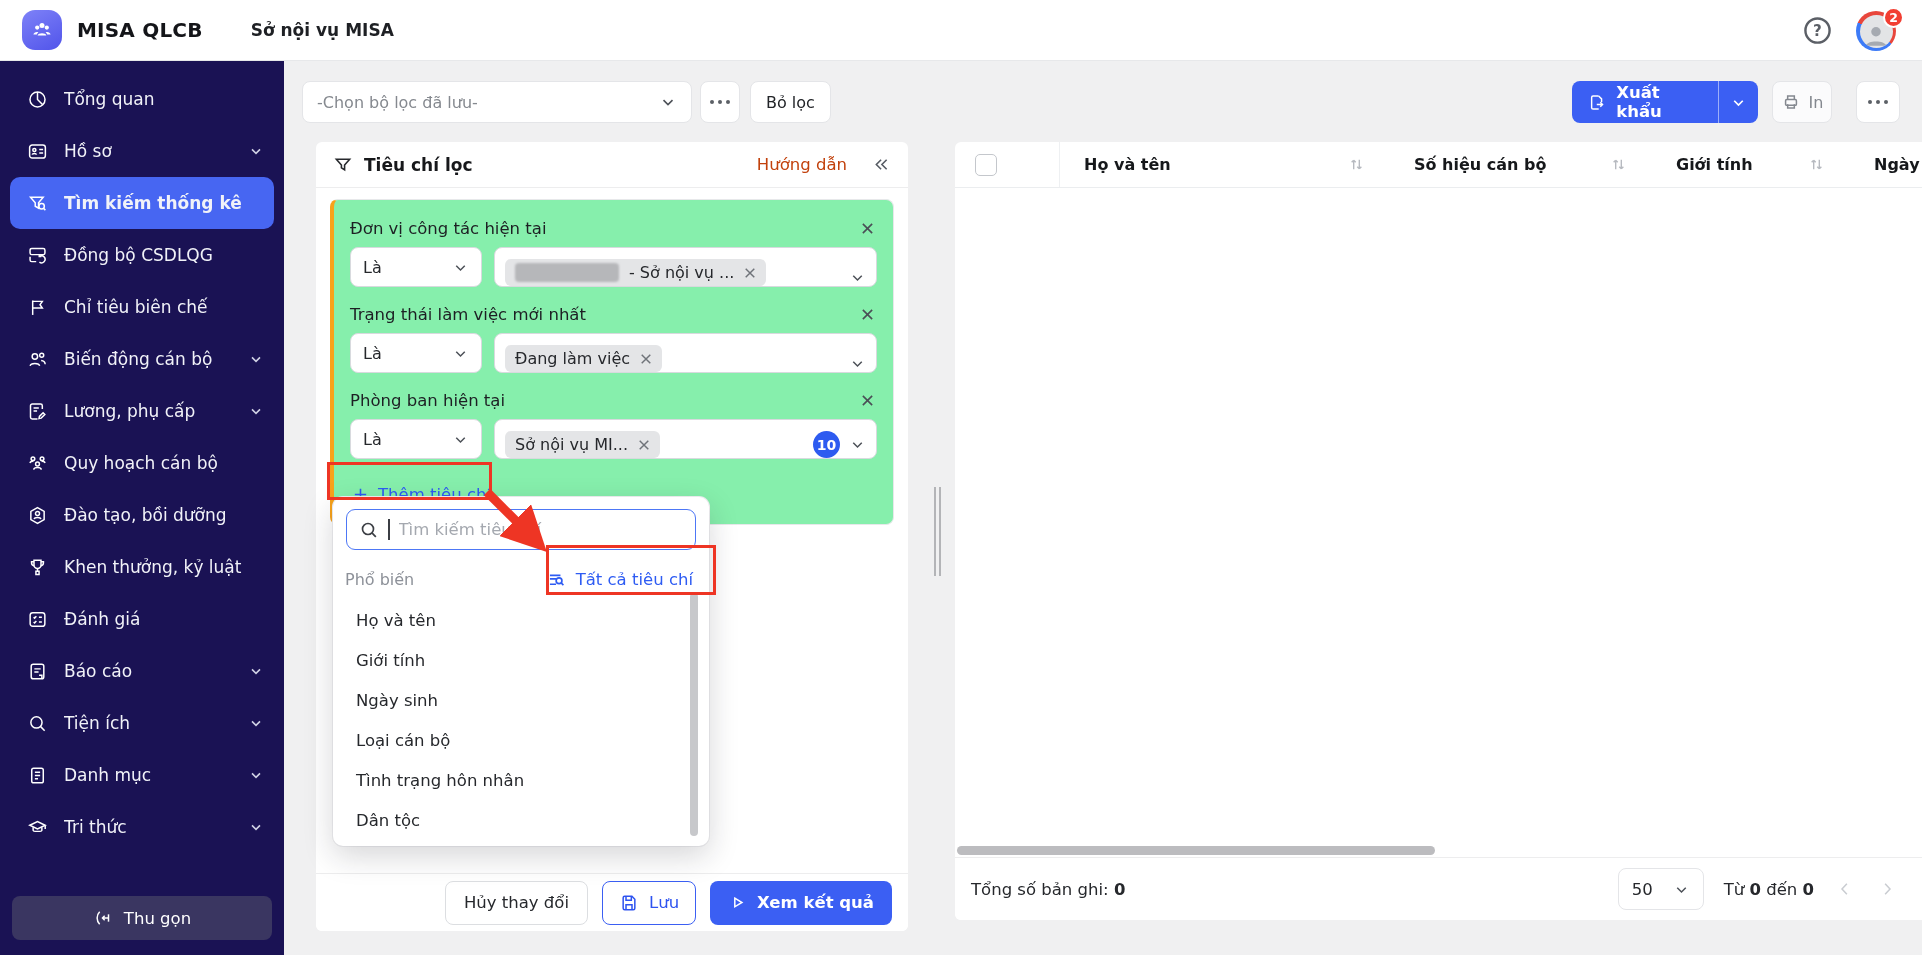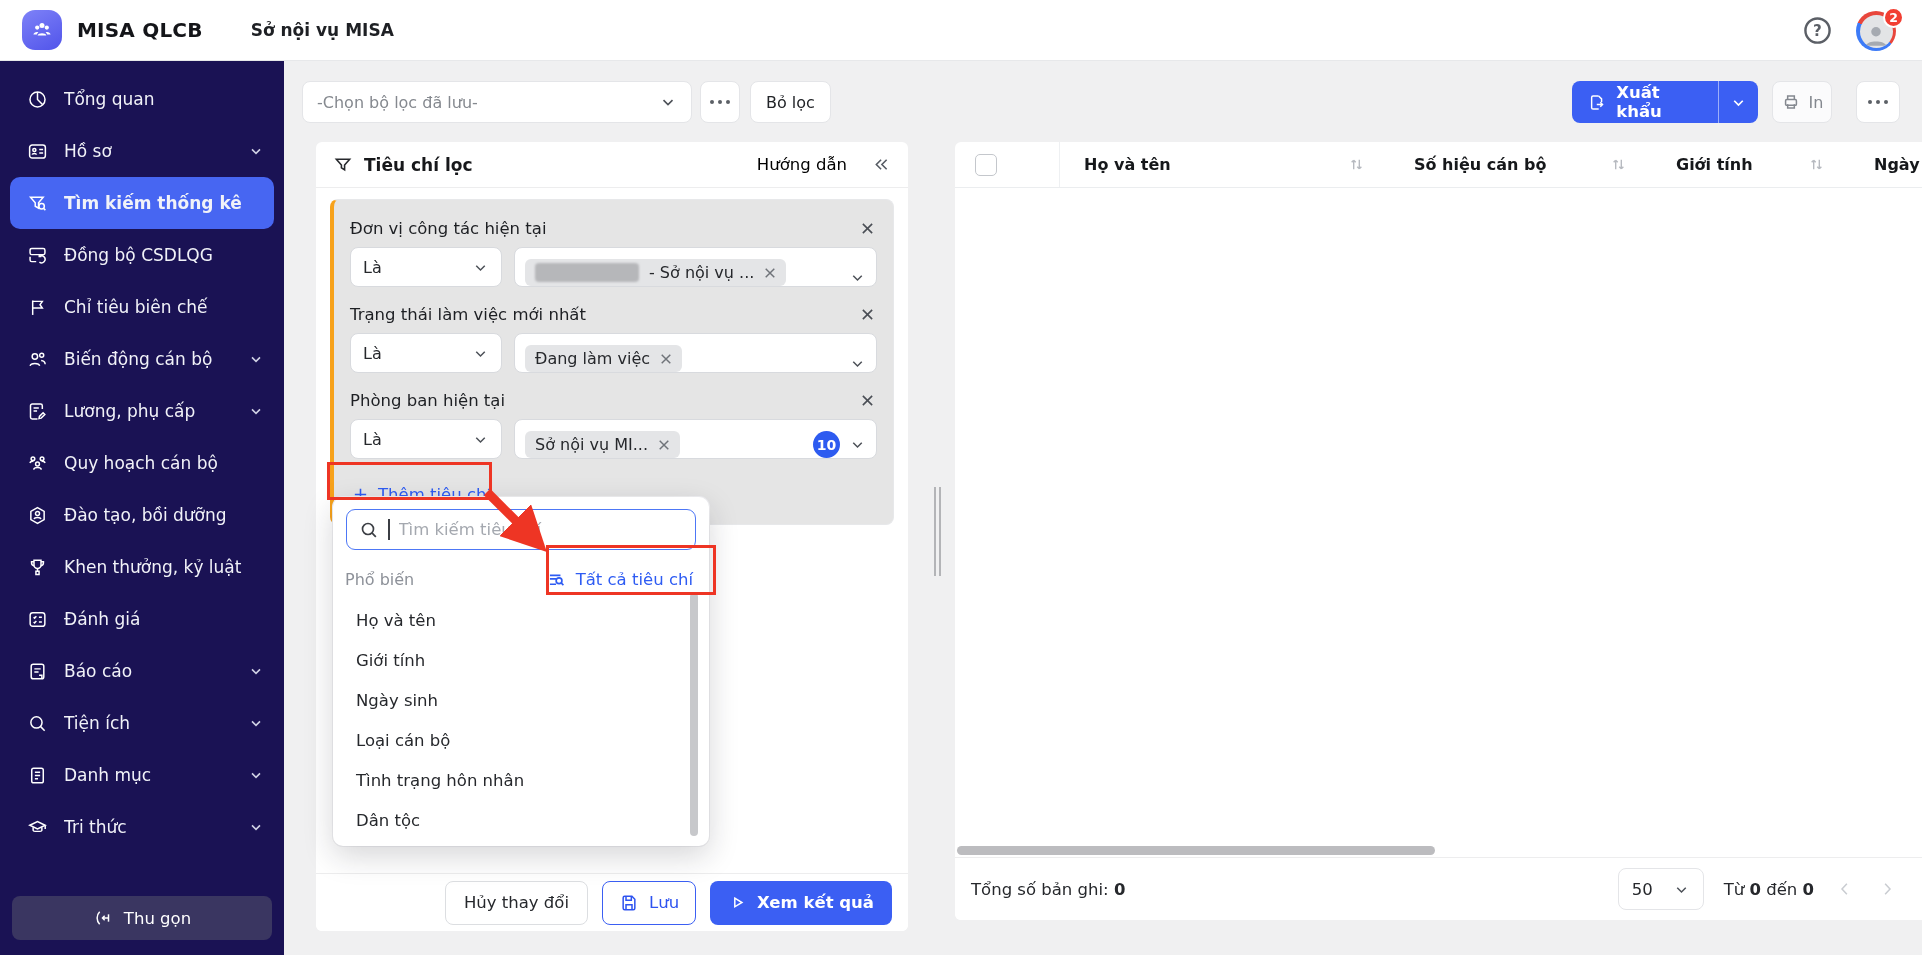--- a/index.html
+++ b/index.html
@@ -57,30 +57,30 @@
   .export-caret { width:39px; background:#3b5ff3; display:flex; align-items:center; justify-content:center; }
   .print-btn { left:1772px; top:81px; width:60px; gap:8px; justify-content:center; font-size:16px;
     color:#84888f; background:#fbfbfc; }
   .dots2 { left:1856px; top:81px; width:44px; }
 
   
   .filter-panel { position:absolute; left:316px; top:142px; width:592px; height:789px; background:#fff;
     border-radius:6px; z-index:2; }
   .fp-header { height:46px; border-bottom:1px solid #ededee; display:flex; align-items:center; gap:11px; padding:0 17px; }
   .fp-title { font-size:17px; font-weight:700; color:#17181b; flex:1; }
-  .guide-link { font-size:16.5px; color:#000000; margin-right:14px; cursor:pointer; }
+  .guide-link { font-size:16.5px; color:#c2410c; margin-right:14px; cursor:pointer; }
   .fp-card { position:absolute; left:14px; right:14px; top:57px; border:1px solid #e7e8ea;
-    border-left:4px solid #f7a21b; border-radius:8px; padding:13px 16px 16px; background:#e5e5e5; }
+    border-left:4px solid #f7a21b; border-radius:8px; padding:13px 16px 16px; background:#86efac; }
   .crit-head { height:30px; display:flex; align-items:center; justify-content:space-between; }
   .crit-label { font-size:16.5px; font-weight:500; color:#1d1f23; }
   .crit-x { cursor:pointer; padding:3px; }
   .crit-row { display:flex; gap:12px; margin:4px 0 12px; }
   .combo { height:40px; border:1px solid #d8dade; border-radius:8px; background:#fff; display:flex;
     align-items:center; padding:0 12px; cursor:pointer; }
-  .op-combo { width:152px; font-size:16px; color:#26282c; }
+  .op-combo { width:132px; font-size:16px; color:#26282c; }
   .op-combo span { flex:1; }
   .ms-combo { flex:1; padding:0 10px; gap:8px;align-items:flex-end; }
   .chip { background:#e4e5e7; border-radius:6px; padding:4px 10px; font-size:16px; color:#26282c;
     display:flex; align-items:center; gap:10px; white-space:nowrap; }
   .chip .chip-x { cursor:pointer; display:flex; }
   .redacted { width:104px; height:19px; background:#b6b7ba; border-radius:4px; filter:blur(1px); }
   .ms-end { margin-left:auto; display:flex; align-items:center; gap:9px; }
   .count-badge { width:27px; height:27px; border-radius:50%; background:#2d5bf0; color:#fff;
     font-size:14px; font-weight:700; display:flex; align-items:center; justify-content:center; }
   .add-link { margin-top:10px; display:inline-flex; align-items:center; gap:9px; color:#2e5cf3;

